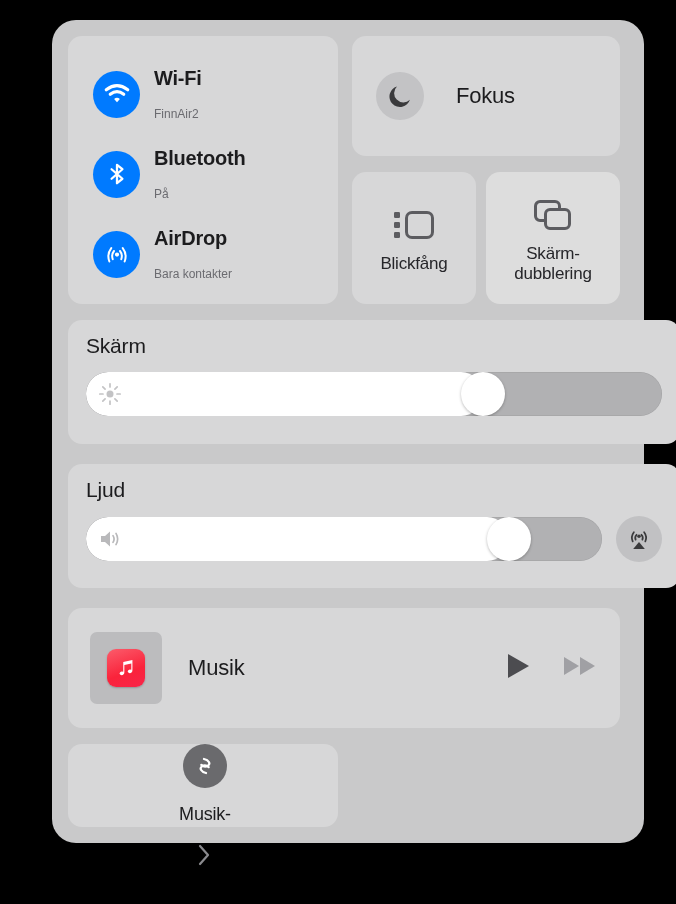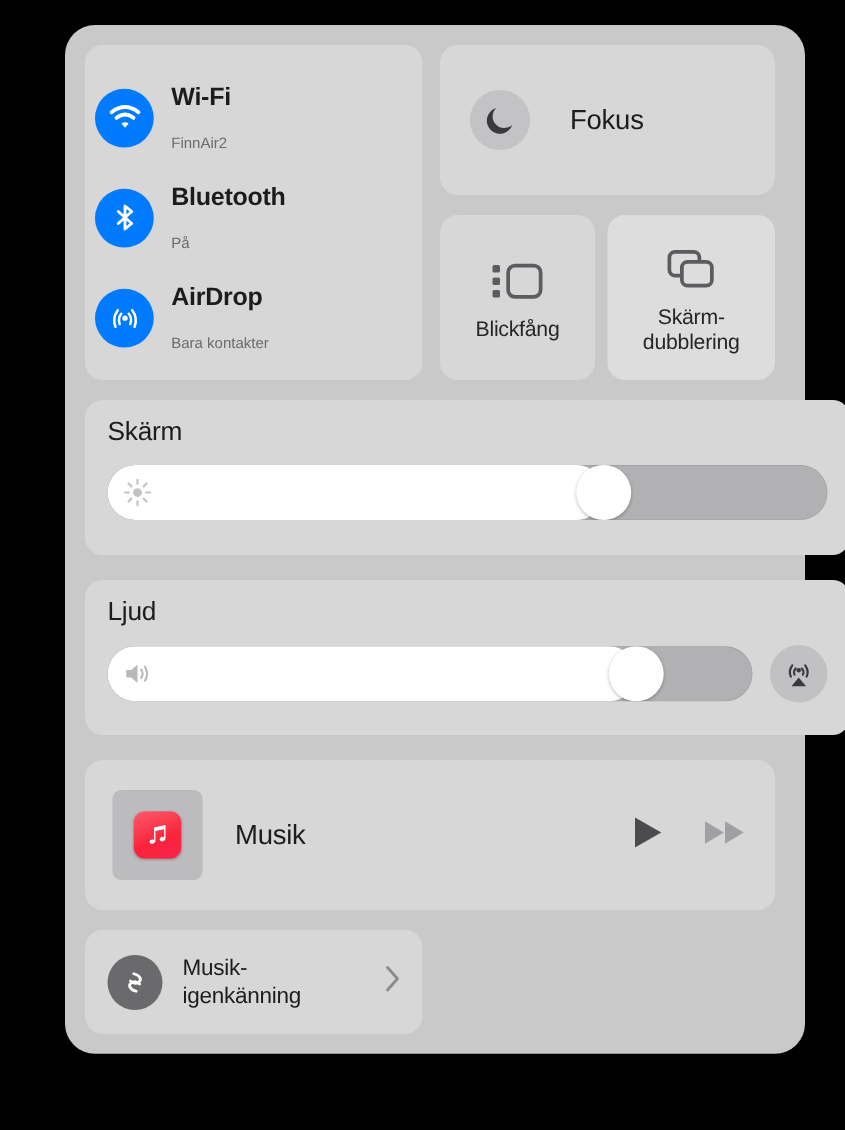--- a/index.html
+++ b/index.html
@@ -34,21 +34,21 @@
     box-sizing: border-box;
     position: absolute;
   }
 
   
   .connectivity-card {
     left: 16px;
     top: 16px;
     width: 270px;
     height: 268px;
-    padding: 18px 8px;
+    padding: 18px 25px;
   }
 
   .conn-row {
     display: flex;
     align-items: center;
     height: 80px;
     gap: 14px;
   }
   .conn-icon {
     width: 47px;
@@ -224,20 +224,21 @@
   
   .shazam-card {
     left: 16px;
     top: 724px;
     width: 270px;
     height: 83px;
     display: flex;
     align-items: center;
     padding: 0 14px 0 18px;
     gap: 16px;
+    flex-direction: column;
   }
   .shazam-icon {
     width: 44px; height: 44px;
     border-radius: 50%;
     background: #6a6a6d;
     display: flex;
     align-items: center;
     justify-content: center;
     flex: 0 0 auto;
   }
@@ -409,21 +410,20 @@
 
   <div class="card shazam-card">
     <div class="shazam-icon">
       <svg width="30" height="30" viewBox="0 0 24 24" aria-hidden="true">
         <path d="M14.9 12.9 Q12.3 10.4 9.6 12.3 Q7.9 13.5 8.9 15.2 Q9.9 16.9 12.8 17.6
                  M9.1 11.1 Q11.7 13.6 14.4 11.7 Q16.1 10.5 15.1 8.8 Q14.1 7.1 11.2 6.4" stroke="#ffffff" stroke-width="1.8" fill="none" stroke-linecap="round"></path>
       </svg>
     </div>
     <div class="shazam-label">
       <div>Musik-</div>
-      <div>igenkänning</div>
     </div>
     <div class="chevron">
       <svg width="16" height="26" viewBox="0 0 16 26" aria-hidden="true">
         <path d="M4 4 L12 13 L4 22" stroke="#8a8a8e" stroke-width="2.2" fill="none" stroke-linecap="round" stroke-linejoin="round"></path>
       </svg>
     </div>
   </div>
 
 </div>
 

